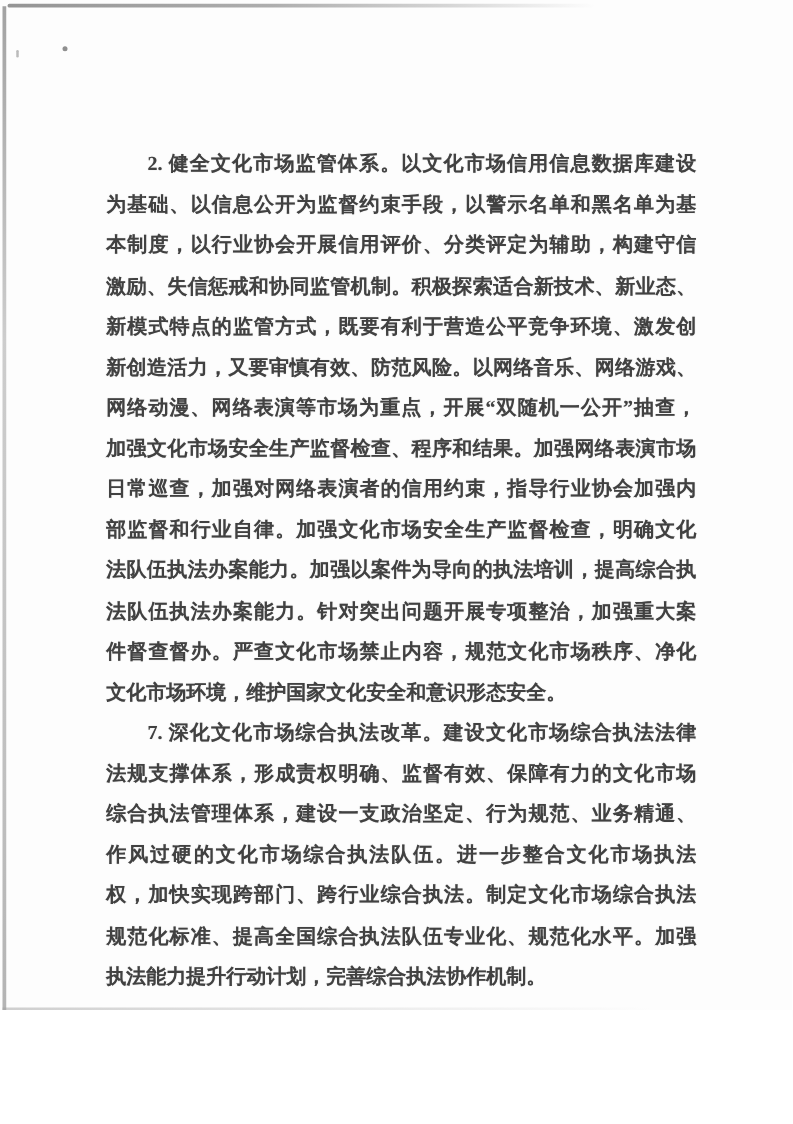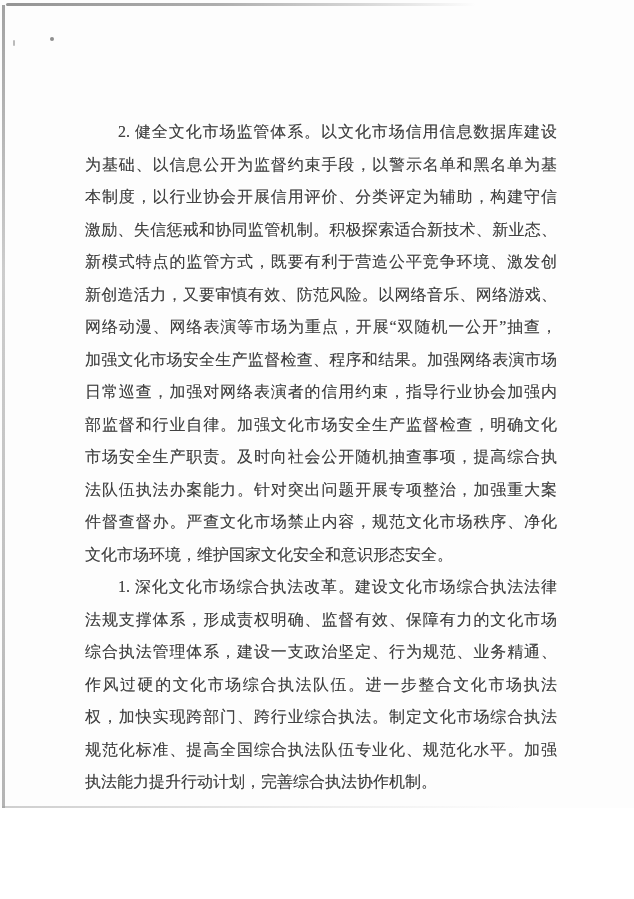--- a/index.html
+++ b/index.html
@@ -8,20 +8,21 @@
     --scan-edge:#9a9a9a;
     --page-number:#adadad;
   }
   html,body{margin:0;padding:0;background:#ffffff;}
   .page{
     position:relative;
     width:634px;height:808px;
     background:var(--page-background);
     overflow:hidden;
     font-family:"Liberation Serif","DejaVu Serif",serif;
+    font-weight:bold;
   }
   
   .scan-edge-top{
     position:absolute;top:3px;left:6px;width:470px;height:3px;
     background:linear-gradient(to right,
       rgba(130,130,130,.85) 0%,
       rgba(140,140,140,.7) 45%,
       rgba(165,165,165,.45) 75%,
       rgba(190,190,190,0) 100%);
     border-radius:2px;
@@ -85,27 +86,27 @@
         <div class="line first">2. 健全文化市场监管体系。以文化市场信用信息数据库建设</div>
         <div class="line">为基础、以信息公开为监督约束手段，以警示名单和黑名单为基</div>
         <div class="line">本制度，以行业协会开展信用评价、分类评定为辅助，构建守信</div>
         <div class="line">激励、失信惩戒和协同监管机制。积极探索适合新技术、新业态、</div>
         <div class="line">新模式特点的监管方式，既要有利于营造公平竞争环境、激发创</div>
         <div class="line">新创造活力，又要审慎有效、防范风险。以网络音乐、网络游戏、</div>
         <div class="line">网络动漫、网络表演等市场为重点，开展“双随机一公开”抽查，</div>
         <div class="line">加强文化市场安全生产监督检查、程序和结果。加强网络表演市场</div>
         <div class="line">日常巡查，加强对网络表演者的信用约束，指导行业协会加强内</div>
         <div class="line">部监督和行业自律。加强文化市场安全生产监督检查，明确文化</div>
-        <div class="line">市场安全生产职责。及时向社会公开随机抽查事项，提高综合执</div>
+        <div class="line">法队伍执法办案能力。加强以案件为导向的执法培训，提高综合执</div>
         <div class="line">法队伍执法办案能力。针对突出问题开展专项整治，加强重大案</div>
         <div class="line">件督查督办。严查文化市场禁止内容，规范文化市场秩序、净化</div>
         <div class="line last">文化市场环境，维护国家文化安全和意识形态安全。</div>
       </div>
       <div class="paragraph">
-        <div class="line first">1. 深化文化市场综合执法改革。建设文化市场综合执法法律</div>
+        <div class="line first">7. 深化文化市场综合执法改革。建设文化市场综合执法法律</div>
         <div class="line">法规支撑体系，形成责权明确、监督有效、保障有力的文化市场</div>
         <div class="line">综合执法管理体系，建设一支政治坚定、行为规范、业务精通、</div>
         <div class="line">作风过硬的文化市场综合执法队伍。进一步整合文化市场执法</div>
         <div class="line">权，加快实现跨部门、跨行业综合执法。制定文化市场综合执法</div>
         <div class="line">规范化标准、提高全国综合执法队伍专业化、规范化水平。加强</div>
         <div class="line last">执法能力提升行动计划，完善综合执法协作机制。</div>
       </div>
     </main>
 
   <div class="page-number">— 35 —</div>

